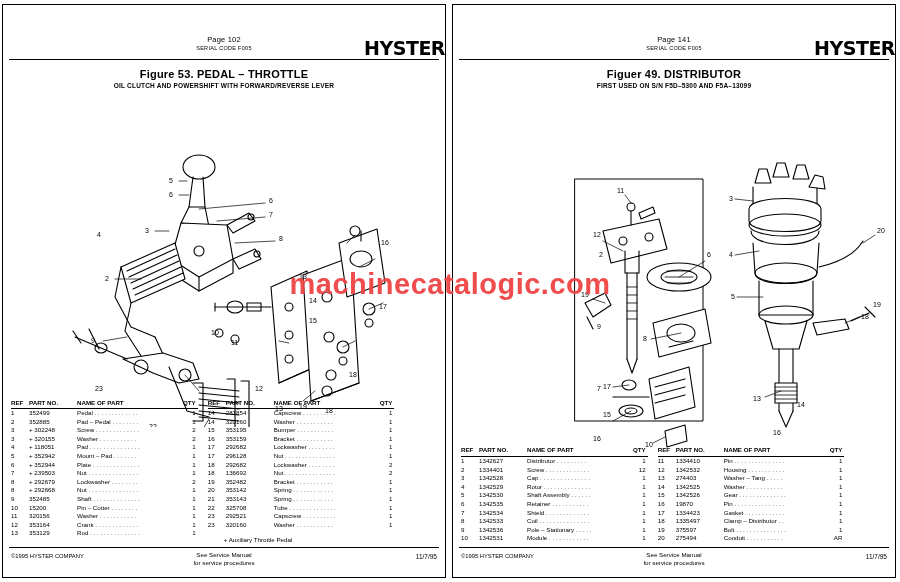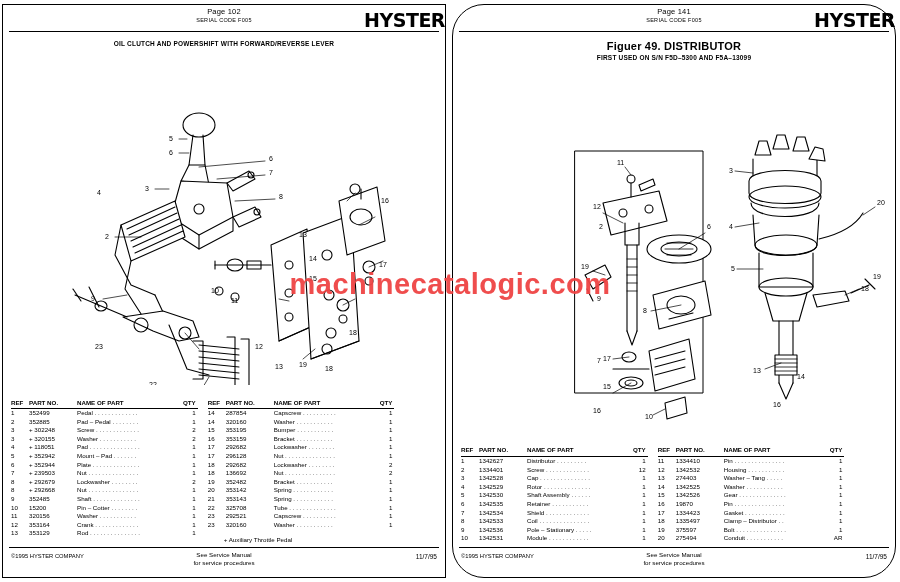--- a/index.html
+++ b/index.html
@@ -7,24 +7,24 @@
     width:900px;height:582px;
     background:#ffffff;
     font-family:"Liberation Sans", sans-serif;
     color:#000;
     overflow:hidden;
     position:relative;
   }
   .sheet{position:absolute;top:0;left:0;width:900px;height:582px;}
   .page{position:absolute;top:4px;height:574px;width:444px;border:1px solid #000;box-sizing:border-box;background:#fff;}
   .page-left{left:2px;}
-  .page-right{left:452px;border-radius:32px;}
+  .page-right{left:452px;}
 
   
-  .hdr{position:relative;height:30px;}
+  .hdr{position:relative;height:30px;margin-top:28px;}
   .hdr .pageno{position:absolute;left:50%;transform:translateX(-50%);top:2px;text-align:center;}
   .hdr .pageno .pn{font-size:7.5px;letter-spacing:.2px;}
   .hdr .pageno .sc{font-size:5.5px;letter-spacing:.3px;margin-top:1px;}
   .hdr .brand{position:absolute;right:0;top:4px;font-size:19px;font-weight:bold;letter-spacing:-0.5px;font-family:"DejaVu Sans", sans-serif;}
   .hdr .rule{position:absolute;left:6px;right:6px;top:26px;border-top:1.6px solid #000;}
 
   .title{ text-align:center;margin-top:5px;}
   .title .t1{font-size:11px;font-weight:bold;letter-spacing:.2px;}
   .title .t2{font-size:6.5px;font-weight:bold;letter-spacing:.2px;margin-top:2px;}
 
@@ -72,20 +72,21 @@
     <div class="hdr">
       <div class="pageno">
         <div class="pn">Page 102</div>
         <div class="sc">SERIAL CODE F005</div>
       </div>
       <div class="brand">HYSTER</div>
       <div class="rule"></div>
     </div>
 
     <div class="title">
+      <div class="t1">Figure 53. PEDAL – THROTTLE</div>
       <div class="t2">OIL CLUTCH AND POWERSHIFT WITH FORWARD/REVERSE LEVER</div>
     </div>
 
     <div class="fig">
       <svg width="442" height="336" viewBox="0 0 442 336" xmlns="http://www.w3.org/2000/svg">
         <g fill="none" stroke="#000" stroke-width="1.1" stroke-linejoin="round" stroke-linecap="round">
 
           <ellipse cx="196" cy="76" rx="16" ry="12" fill="#fff"></ellipse>
           <path d="M190 86 L186 116 L202 116 L200 86"></path>
           <path d="M186 116 L178 132 L206 136 L202 116"></path>

